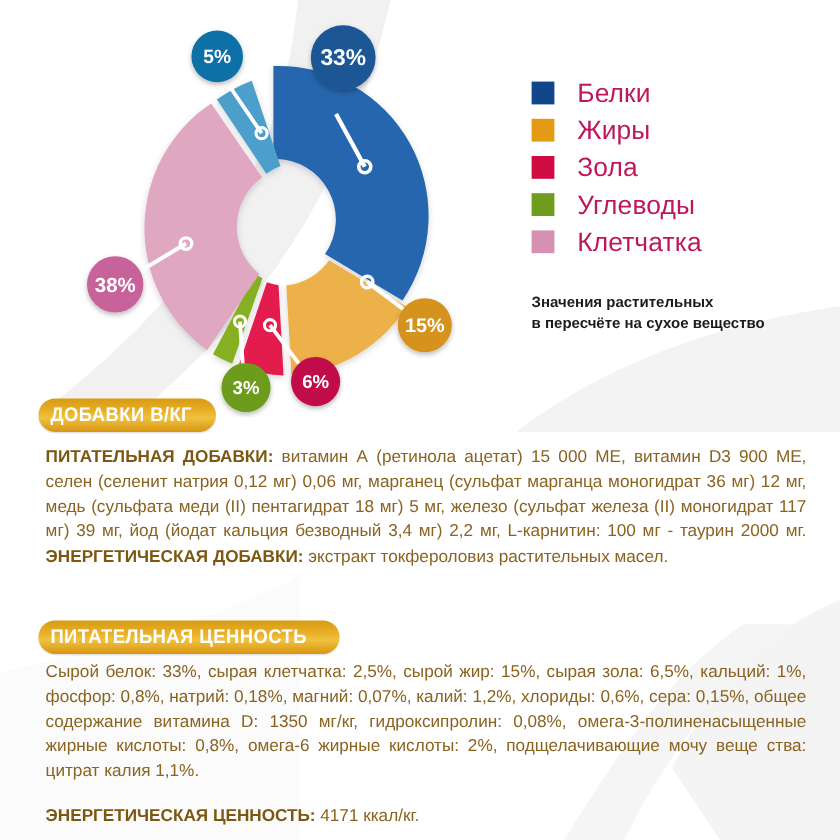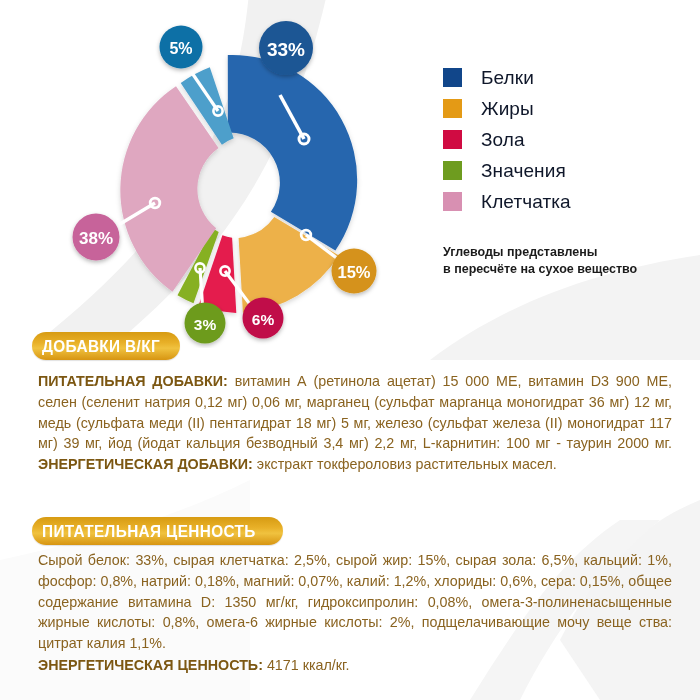--- a/index.html
+++ b/index.html
@@ -54,22 +54,22 @@
     align-items: center;
     height: 31px;
   }
   .legend-swatch {
     width: 19px;
     height: 19px;
     flex: 0 0 19px;
     margin-right: 19px;
   }
   .legend-label {
-    font-size: 19px;
-    color: #0f172a;
+    font-size: 22px;
+    color: #be185d;
     letter-spacing: .1px;
     line-height: 1;
     text-align: right;
   }
   #legend-note {
     position: absolute;
     left: 443px;
     top: 244px;
     width: 250px;
     font-size: 12.5px;
@@ -106,21 +106,21 @@
     position: absolute;
     color: #8a6320;
     font-size: 14.3px;
     line-height: 1.455;
     text-align: justify;
     text-justify: inter-word;
   }
   #additives-body { left: 38px; top: 371px; width: 634px; }
   #nutrition-body { left: 38px; top: 550px; width: 634px; }
   .lead { font-weight: bold; color: #7c5712; }
-  .energy-line { margin-top: 1px; }
+  .energy-line { margin-top: 16px; }
 </style>
 </head>
 <body>
 
 <div id="page">
 
   <div class="bg-layer">
     <svg width="700" height="700" viewBox="0 0 700 700">
       <path d="M250,-20 L330,-20 C300,120 250,230 120,340 L40,340 C190,220 240,120 250,-20 Z" fill="#f1f1f1"></path>
       <path d="M700,255 C600,270 510,300 430,360 L700,360 Z" fill="#f3f3f3"></path>
@@ -208,30 +208,30 @@
     <div class="legend-row">
       <span class="legend-swatch" style="background:#E49A15"></span>
       <span class="legend-label">Жиры</span>
     </div>
     <div class="legend-row">
       <span class="legend-swatch" style="background:#D00B42"></span>
       <span class="legend-label">Зола</span>
     </div>
     <div class="legend-row">
       <span class="legend-swatch" style="background:#6E9C1F"></span>
-      <span class="legend-label">Значения</span>
+      <span class="legend-label">Углеводы</span>
     </div>
     <div class="legend-row">
       <span class="legend-swatch" style="background:#D890B2"></span>
       <span class="legend-label">Клетчатка</span>
     </div>
   </div>
 
   <div id="legend-note">
-    <div>Углеводы представлены</div>
+    <div>Значения растительных</div>
     <div>в пересчёте на сухое вещество</div>
   </div>
 
   <div class="banner" id="banner-additives">
     <span class="banner-text">ДОБАВКИ В/КГ</span>
   </div>
 
   <div class="body-block" id="additives-body">
     <span class="lead">ПИТАТЕЛЬНАЯ ДОБАВКИ:</span><span> витамин А (ретинола ацетат) 15 000 МЕ, витамин D3 900 МЕ, селен (селенит натрия 0,12 мг) 0,06 мг, марганец (сульфат марганца моногидрат 36 мг) 12 мг, медь (сульфата меди (II) пентагидрат 18 мг) 5 мг, железо (сульфат железа (II) моногидрат 117 мг) 39 мг, йод (йодат кальция безводный 3,4 мг) 2,2 мг, L-карнитин: 100 мг - таурин 2000 мг.</span>
     <span class="lead">ЭНЕРГЕТИЧЕСКАЯ ДОБАВКИ:</span><span> экстракт токфероловиз растительных масел.</span>

